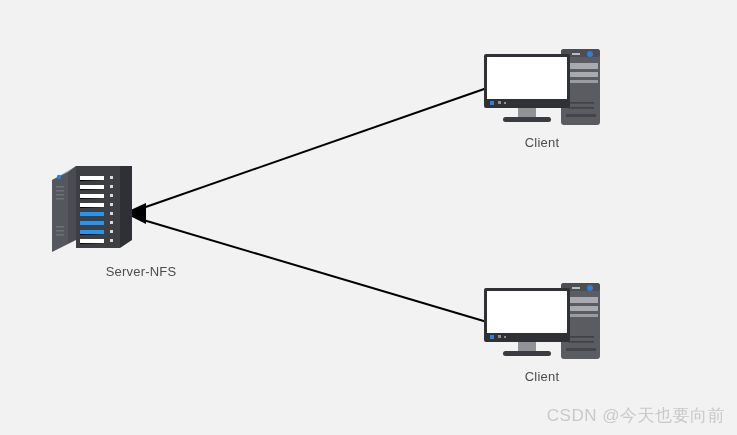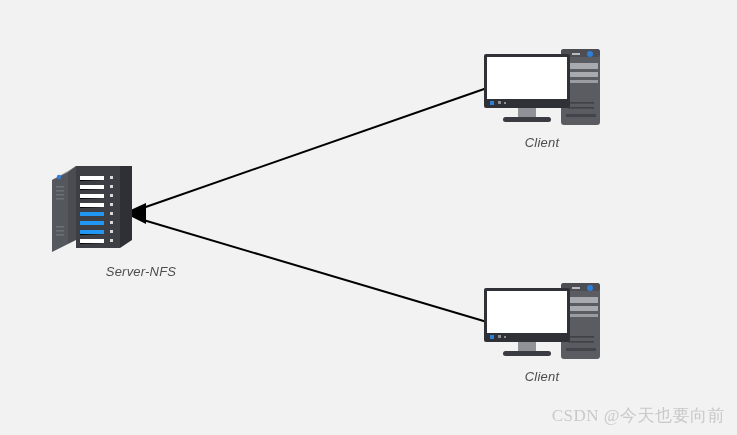--- a/index.html
+++ b/index.html
@@ -25,21 +25,20 @@
     position: absolute;
   }
   .node-label {
     position: absolute;
     width: 220px;
     text-align: center;
     font-size: 13px;
     color: #4d4d4d;
     letter-spacing: 0.2px;
     white-space: nowrap;
-    font-style: italic;
   }
   
   #server-node {
     left: 50px;
     top: 164px;
     width: 82px;
     height: 92px;
   }
   #server-label {
     left: -19px;
@@ -68,21 +67,21 @@
   }
   
   #watermark {
     position: absolute;
     right: 12px;
     bottom: 8px;
     font-size: 17px;
     color: #c9c9c9;
     letter-spacing: 0.5px;
     white-space: nowrap;
-    font-family: Liberation Serif, serif;
+    font-family: Liberation Sans, sans-serif;
   }
 </style>
 </head>
 <body>
 
 <svg id="canvas" viewBox="0 0 737 435">
 
   <g>
     <line x1="487" y1="88" x2="140" y2="209" stroke="#000000" stroke-width="2"></line>
   </g>

